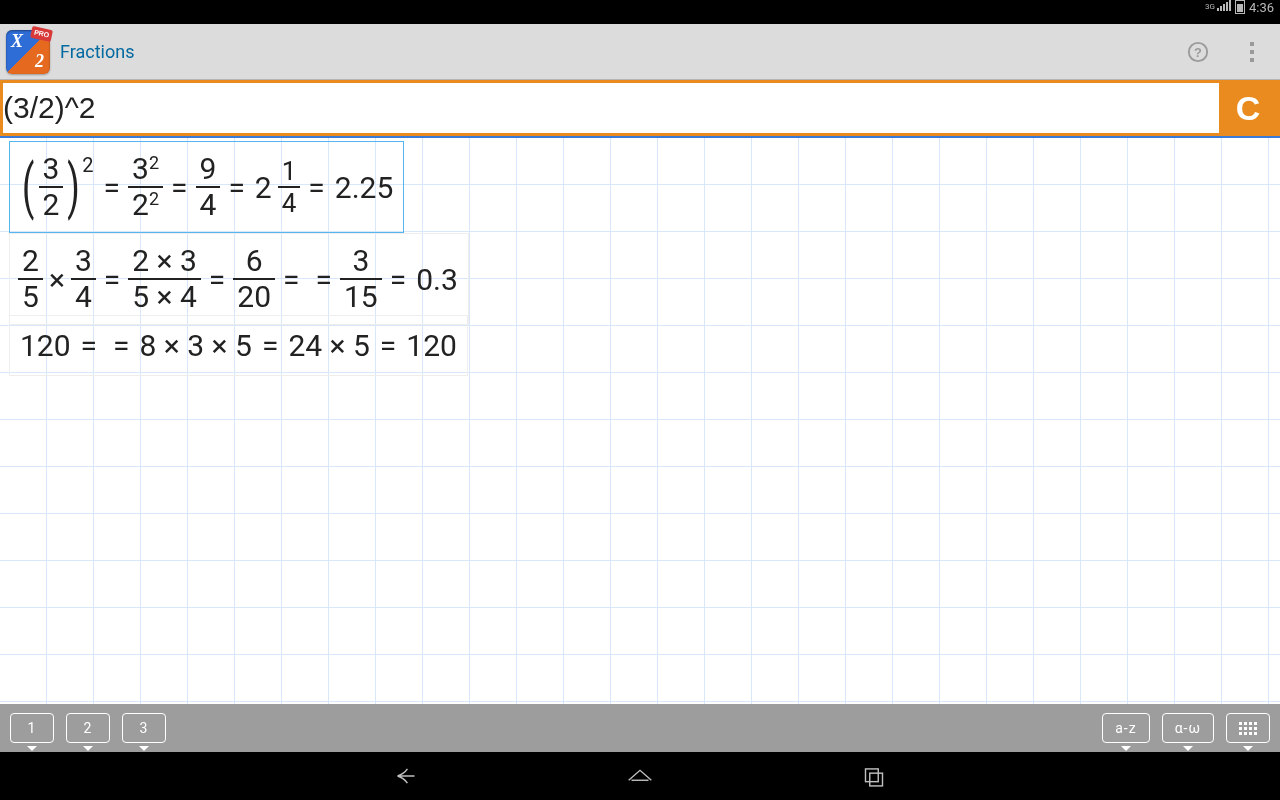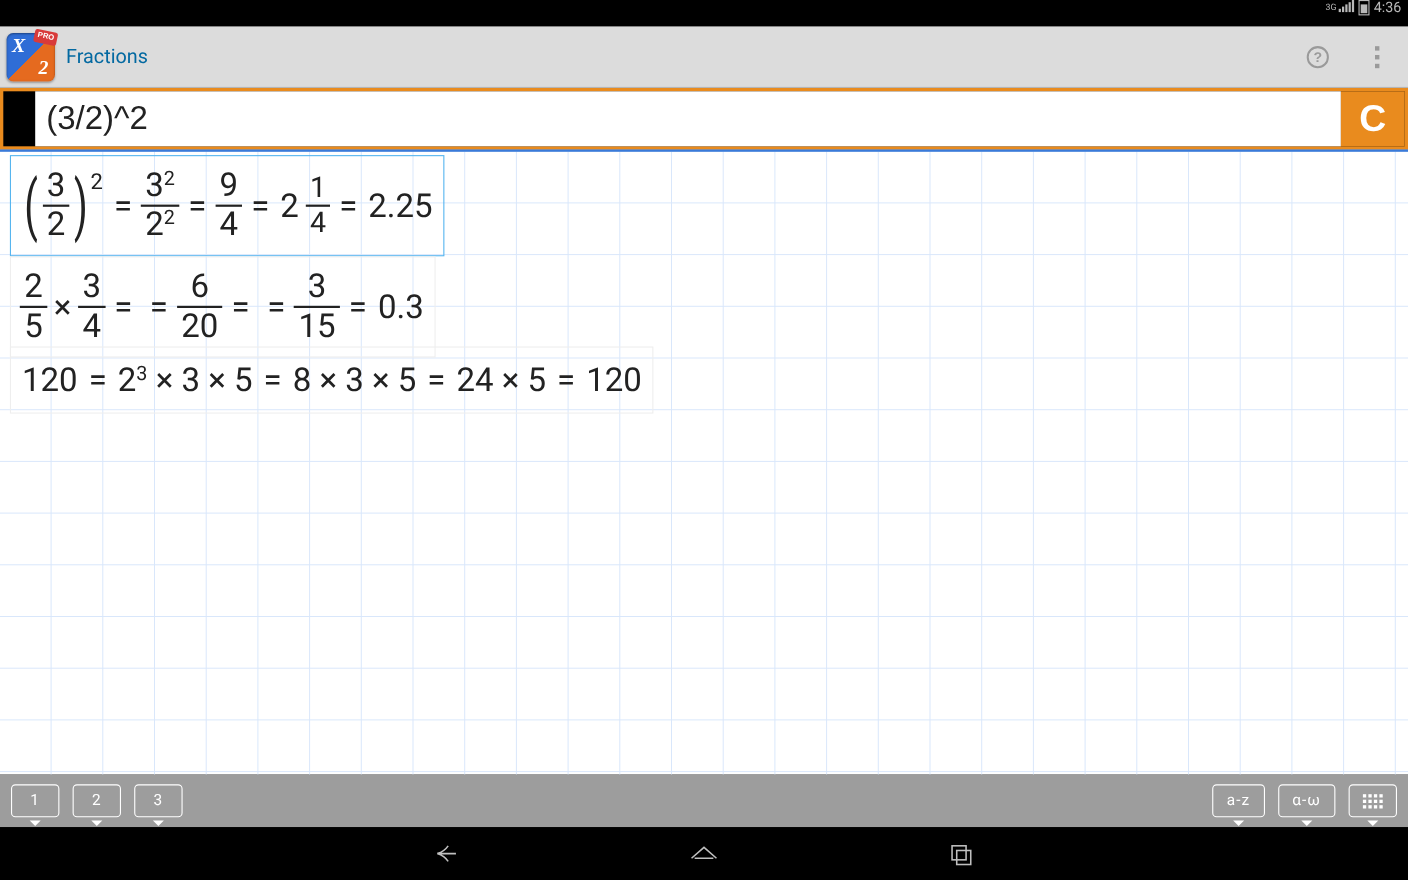--- a/index.html
+++ b/index.html
@@ -41,21 +41,21 @@
   .appicon::after{content:"2";position:absolute;right:6px;bottom:2px;color:#fff;font:italic 700 18px/22px serif;}
   .appicon .pro{position:absolute;top:-2px;right:-2px;background:#d83a3a;color:#fff;font:700 7px/10px Arial;padding:1px 3px;transform:rotate(12deg);border-radius:2px;}
   .titlebar .title{ color:#0369a1; font-size:18px; }
   .titlebar .spacer{flex:1}
   .titlebar .iconbtn{ width:44px;height:44px;display:flex;align-items:center;justify-content:center;color:#9a9a9a;font-size:22px;cursor:pointer;}
   .dots{display:flex;flex-direction:column;gap:4px;}
   .dots i{width:4px;height:4px;background:#9a9a9a;}
   
   .inputrow{ display:flex; height:56px; border:3px solid #e98b1e; }
   .inputrow input{
-    flex:1; border:none; font-size:30px; padding:4px 10px; background:#fff; color:#222; outline:none;margin-left:29px;
+    flex:1; border:none; font-size:30px; padding:4px 0; background:#fff; color:#222; outline:none;
   }
   .clearbtn{
     width:58px; background:#e98b1e; color:#fff; font:700 34px/1 Arial;
     display:flex;align-items:center;justify-content:center; cursor:pointer;
   }
   
   .workspace{
     position:relative; height:calc(800px - 24px - 56px - 56px - 48px - 48px);
     background:#fff;
     background-image:
@@ -185,39 +185,42 @@
     <span class="frac">
         <span class="n">2</span>
         <span class="d">5</span>
       </span>
     <span class="op">×</span>
     <span class="frac">
         <span class="n">3</span>
         <span class="d">4</span>
       </span>
     <span class="eq">=</span>
+    <span class="frac">
+        <span class="n">2 × 3</span>
+        <span class="d">5 × 4</span>
+      </span>
     <span class="eq">=</span>
     <span class="frac">
         <span class="n">6</span>
         <span class="d">20</span>
       </span>
     <span class="eq">=</span>
     <span class="eq">=</span>
     <span class="frac">
         <span class="n">3</span>
         <span class="d">15</span>
       </span>
     <span class="eq">=</span>
     <span class="plain">0.3</span>
   </div>
 
   <div class="eqrow faint" style="">
     <span class="plain">120</span>
     <span class="eq">=</span>
-    <span class="plain"><span>2</span><span class="supi">3</span><span> × 3 × 5</span></span>
     <span class="eq">=</span>
     <span class="plain">8 × 3 × 5</span>
     <span class="eq">=</span>
     <span class="plain">24 × 5</span>
     <span class="eq">=</span>
     <span class="plain">120</span>
   </div>
 </div>
 
 <div class="keypadbar">

